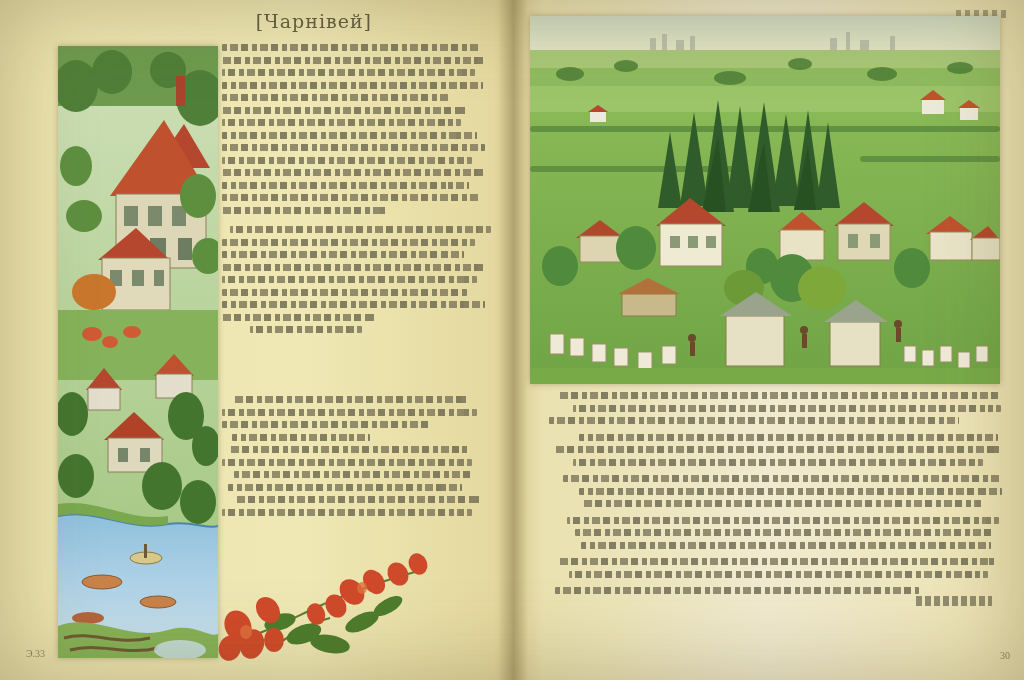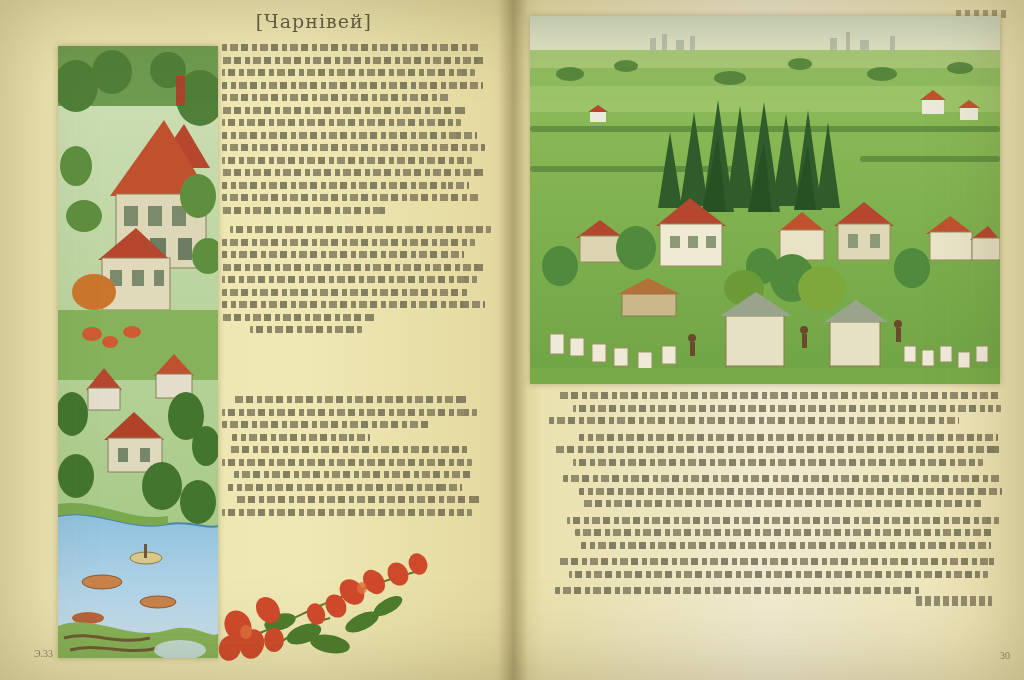--- a/index.html
+++ b/index.html
@@ -56,21 +56,21 @@
   .right-col{position:absolute;left:545px;top:392px;width:455px;}
   .right-sign{
     position:absolute;right:32px;top:596px;width:76px;height:10px;
     background:repeating-linear-gradient(90deg,#6b6650 0,#6b6650 6px,rgba(0,0,0,0) 6px,rgba(0,0,0,0) 9px);
     opacity:.7;
   }
   .folio{
     position:absolute;font-size:10px;color:#6d6847;opacity:.75;
     font-family:"Liberation Serif",serif;
   }
-  .folio-l{left:26px;top:648px;margin-left:8px;}
+  .folio-l{left:26px;top:648px;}
   .folio-r{right:14px;top:650px;}
   .header-marks{
     position:absolute;right:16px;top:10px;width:52px;height:8px;
     background:repeating-linear-gradient(90deg,#7a7458 0,#7a7458 5px,rgba(0,0,0,0) 5px,rgba(0,0,0,0) 9px);
     opacity:.6;
   }
 
   
   .illus{position:absolute;overflow:hidden;}
   .illus-left{left:58px;top:46px;width:160px;height:612px;

